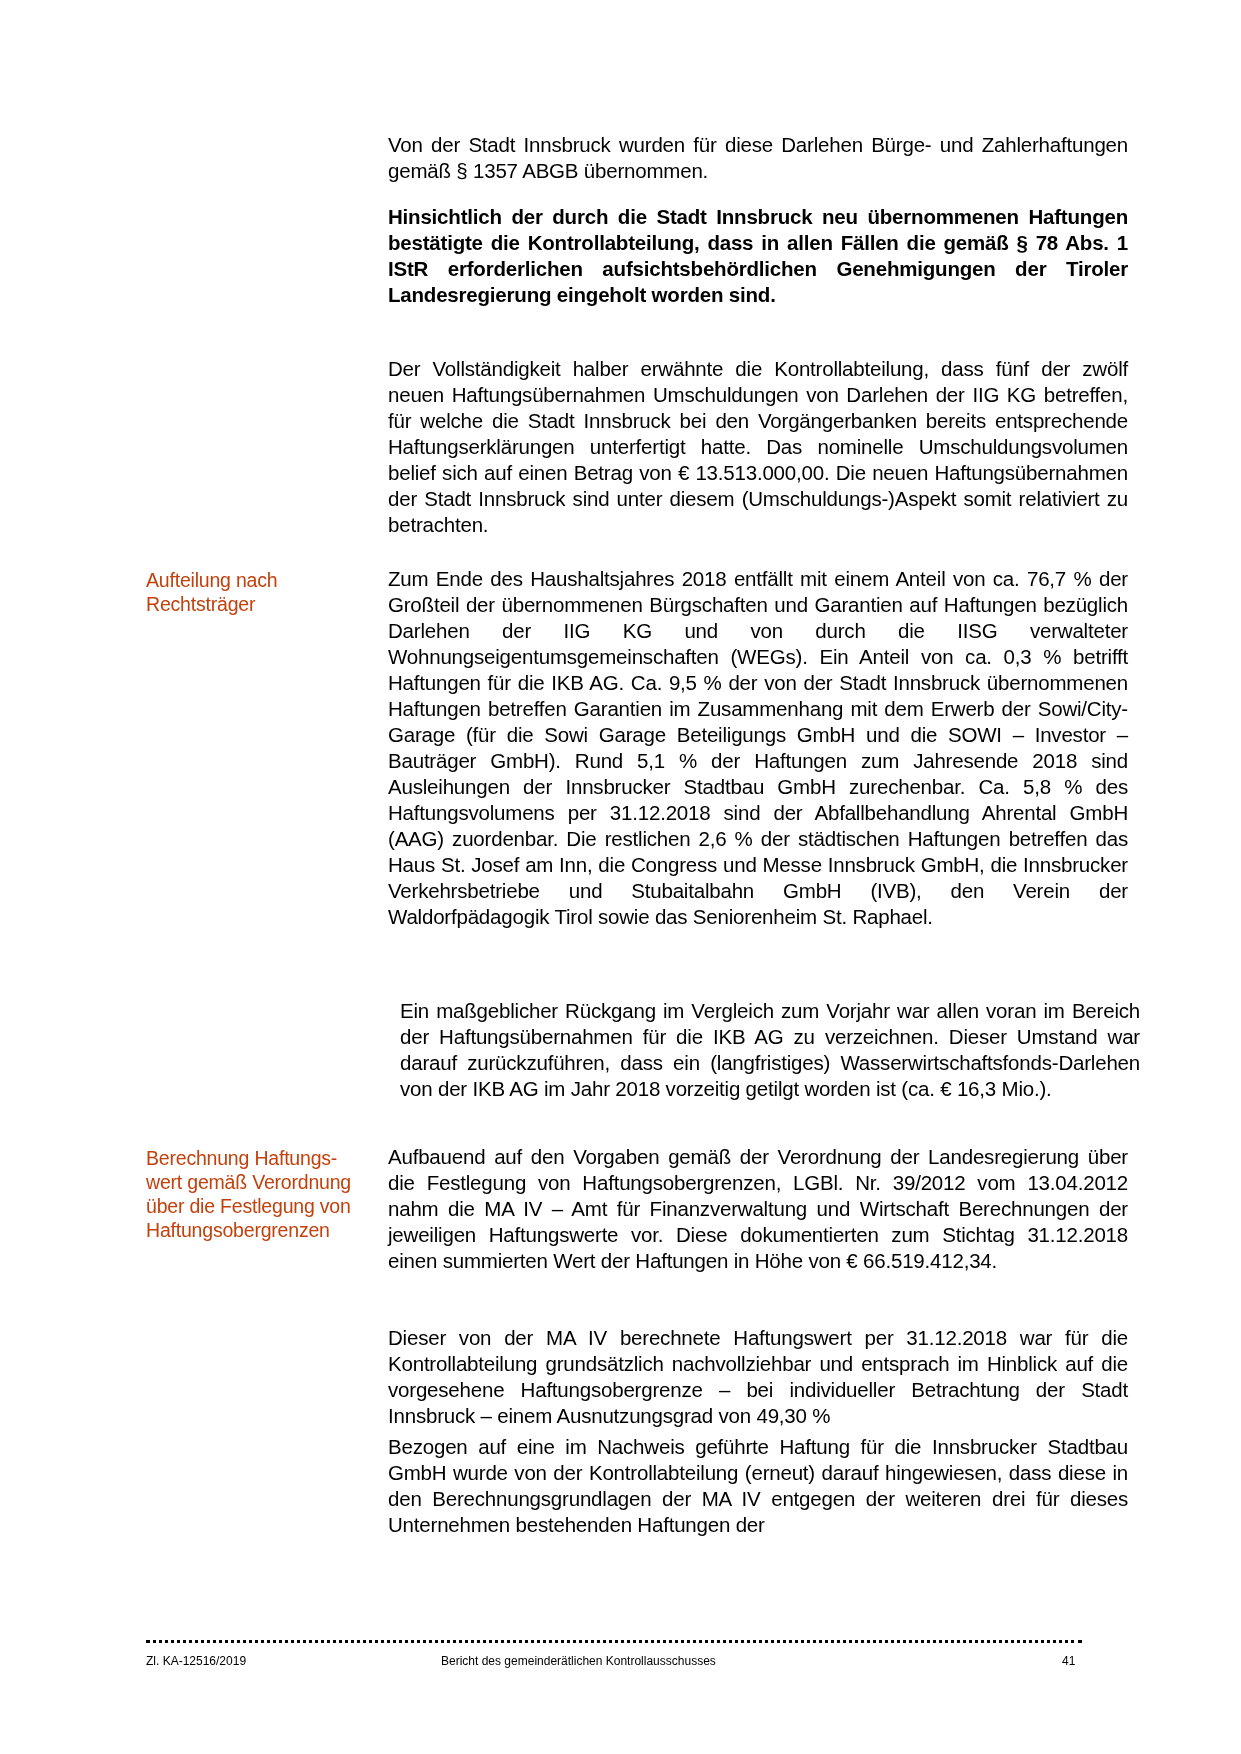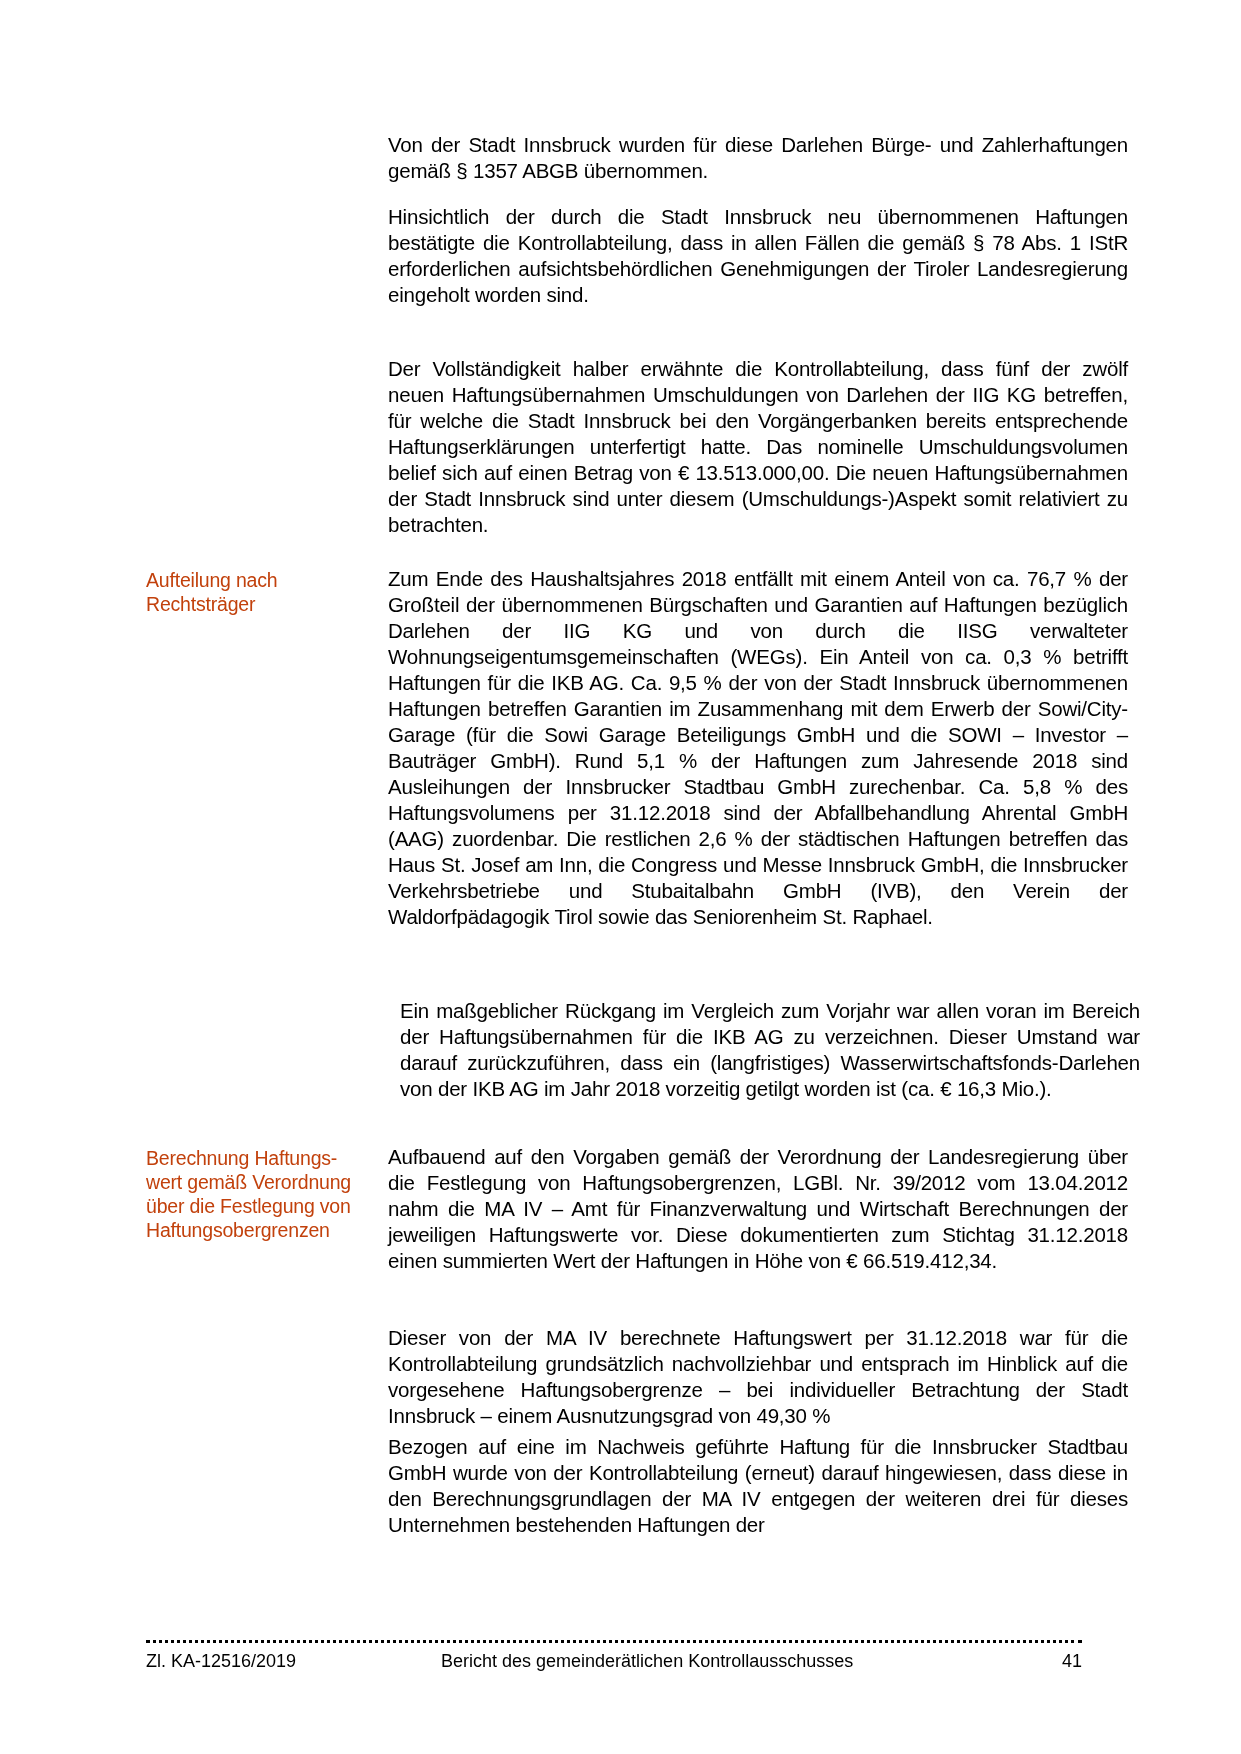--- a/index.html
+++ b/index.html
@@ -5,30 +5,30 @@
   html, body { margin: 0; padding: 0; background: #ffffff; }
   body { width: 1241px; height: 1754px; position: relative; overflow: hidden;
          font-family: "Liberation Sans", sans-serif; color: #000; }
   .page { position: absolute; left: 0; top: 0; width: 1241px; height: 1754px; }
   .para { position: absolute; left: 388px; width: 740px; font-size: 20.5px; line-height: 26px;
           text-align: justify; hyphens: manual; letter-spacing: -0.2px; }
   .note { position: absolute; left: 146px; width: 220px; font-size: 19.5px; line-height: 24px;
           color: #c2410c; letter-spacing: -0.2px; }
   .footer-rule { position: absolute; left: 146px; top: 1640px; width: 936px; height: 0;
                  border-top: 3px dotted #000; }
-  .footer { position: absolute; top: 1650px; font-size: 18px; line-height: 22px; }
+  .footer { position: absolute; top: 1650px; font-size: 12px; line-height: 22px; }
 </style>
 </head>
 <body>
 
 <div class="page">
 
   <p class="para" style="top:132px; margin:0;">Von der Stadt Innsbruck wurden für diese Darlehen Bürge- und Zahler­haftungen gemäß § 1357 ABGB übernommen.</p>
 
-  <p class="para" style="top:204px; margin:0;">Hinsichtlich der durch die Stadt Innsbruck neu übernommenen Haftun­gen bestätigte die Kontrollabteilung, dass in allen Fällen die gemäß § 78 Abs. 1 IStR erforderlichen aufsichtsbehördlichen Genehmigungen der Tiroler Landesregierung eingeholt worden sind.</p>
+  <p class="para" style="top:204px; margin:0;font-weight:bold;">Hinsichtlich der durch die Stadt Innsbruck neu übernommenen Haftun­gen bestätigte die Kontrollabteilung, dass in allen Fällen die gemäß § 78 Abs. 1 IStR erforderlichen aufsichtsbehördlichen Genehmigungen der Tiroler Landesregierung eingeholt worden sind.</p>
 
   <p class="para" style="top:356px; margin:0;">Der Vollständigkeit halber erwähnte die Kontrollabteilung, dass fünf der zwölf neuen Haftungsübernahmen Umschuldungen von Darlehen der IIG KG betreffen, für welche die Stadt Innsbruck bei den Vorgängerbanken bereits entsprechende Haftungserklärungen unterfertigt hatte. Das nomi­nelle Umschuldungsvolumen belief sich auf einen Betrag von € 13.513.000,00. Die neuen Haftungsübernahmen der Stadt Innsbruck sind unter diesem (Umschuldungs-)Aspekt somit relativiert zu betrachten.</p>
 
   <div class="note" style="top:568px;">Aufteilung nach Rechtsträger</div>
   <p class="para" style="top:566px; margin:0;">Zum Ende des Haushaltsjahres 2018 entfällt mit einem Anteil von ca. 76,7 % der Großteil der übernommenen Bürgschaften und Garantien auf Haftungen bezüglich Darlehen der IIG KG und von durch die IISG verwalteter Wohnungseigentumsgemeinschaften (WEGs). Ein Anteil von ca. 0,3 % betrifft Haftungen für die IKB AG. Ca. 9,5 % der von der Stadt Innsbruck übernommenen Haftungen betreffen Garantien im Zusam­menhang mit dem Erwerb der Sowi/City-Garage (für die Sowi Garage Beteiligungs GmbH und die SOWI – Investor – Bauträger GmbH). Rund 5,1 % der Haftungen zum Jahresende 2018 sind Ausleihungen der Inns­brucker Stadtbau GmbH zurechenbar. Ca. 5,8 % des Haftungsvolumens per 31.12.2018 sind der Abfallbehandlung Ahrental GmbH (AAG) zuord­enbar. Die restlichen 2,6 % der städtischen Haftungen betreffen das Haus St. Josef am Inn, die Congress und Messe Innsbruck GmbH, die Innsbrucker Verkehrsbetriebe und Stubaitalbahn GmbH (IVB), den Ver­ein der Waldorfpädagogik Tirol sowie das Seniorenheim St. Raphael.</p>
 
   <p class="para" style="top:986px; margin:12px;">Ein maßgeblicher Rückgang im Vergleich zum Vorjahr war allen voran im Bereich der Haftungsübernahmen für die IKB AG zu verzeichnen. Dieser Umstand war darauf zurückzuführen, dass ein (langfristiges) Wasserwirt­schaftsfonds-Darlehen von der IKB AG im Jahr 2018 vorzeitig getilgt worden ist (ca. € 16,3 Mio.).</p>
 
   <div class="note" style="top:1146px; width:215px;">Berechnung Haftungs­wert gemäß Verordnung über die Festlegung von Haftungsobergrenzen</div>
   <p class="para" style="top:1144px; margin:0;">Aufbauend auf den Vorgaben gemäß der Verordnung der Landesregie­rung über die Festlegung von Haftungsobergrenzen, LGBl. Nr. 39/2012 vom 13.04.2012 nahm die MA IV – Amt für Finanzverwaltung und Wirt­schaft Berechnungen der jeweiligen Haftungswerte vor. Diese dokumen­tierten zum Stichtag 31.12.2018 einen summierten Wert der Haftungen in Höhe von € 66.519.412,34.</p>

